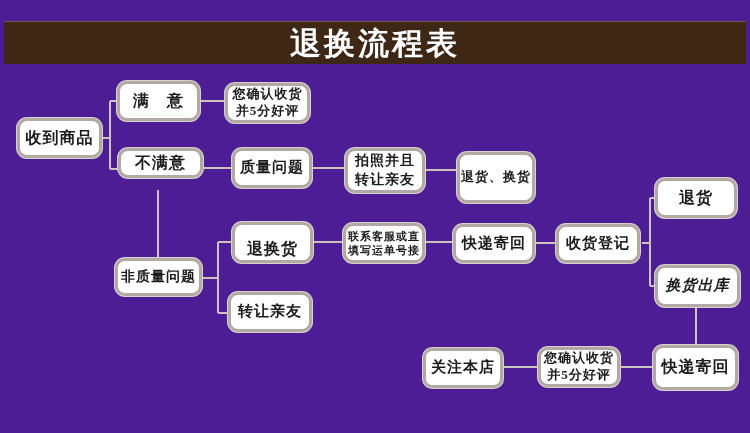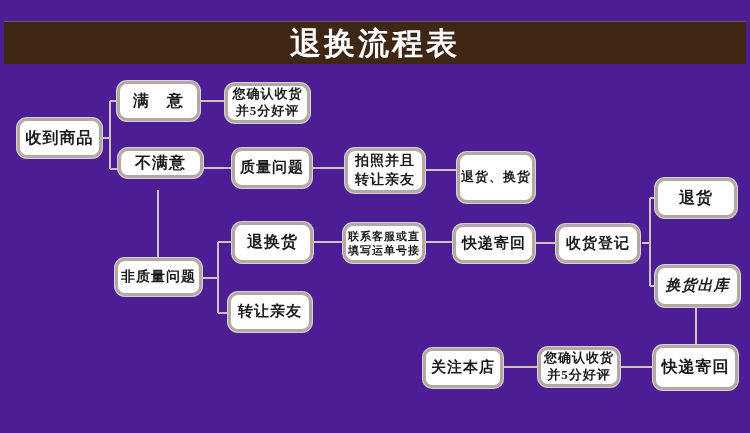--- a/index.html
+++ b/index.html
@@ -111,21 +111,21 @@
       <div class="flow-node" style="left: 345px; top: 148px; width: 80px; height: 45px; font-size: 14px; border-color: rgb(178, 169, 164);">
         <span class="line">拍照并且</span>
         <span class="line">转让亲友</span>
       </div>
       <div class="flow-node" style="left: 457px; top: 152px; width: 78px; height: 51px; font-size: 13px; border-color: rgb(178, 169, 164);">
         <span class="line">退货、换货</span>
       </div>
       <div class="flow-node" style="left: 115px; top: 258px; width: 87px; height: 38px; font-size: 14px; border-color: rgb(178, 169, 164);">
         <span class="line">非质量问题</span>
       </div>
-      <div class="flow-node" style="left: 232px; top: 222px; width: 81px; height: 41px; font-size: 16px; border-color: rgb(178, 169, 164);">
+      <div class="flow-node" style="left: 232px; top: 222px; width: 81px; height: 41px; font-size: 16px; border-color: rgb(178, 169, 164); justify-content: flex-end;">
         <span class="line">退换货</span>
       </div>
       <div class="flow-node" style="left: 343px; top: 223px; width: 82px; height: 40px; font-size: 11px; border-color: rgb(178, 169, 164);">
         <span class="line">联系客服或直</span>
         <span class="line">填写运单号接</span>
       </div>
       <div class="flow-node" style="left: 453px; top: 224px; width: 82px; height: 39px; font-size: 15px; border-color: rgb(178, 169, 164);">
         <span class="line">快递寄回</span>
       </div>
       <div class="flow-node" style="left: 556px; top: 224px; width: 84px; height: 39px; font-size: 15px; border-color: rgb(178, 169, 164);">

